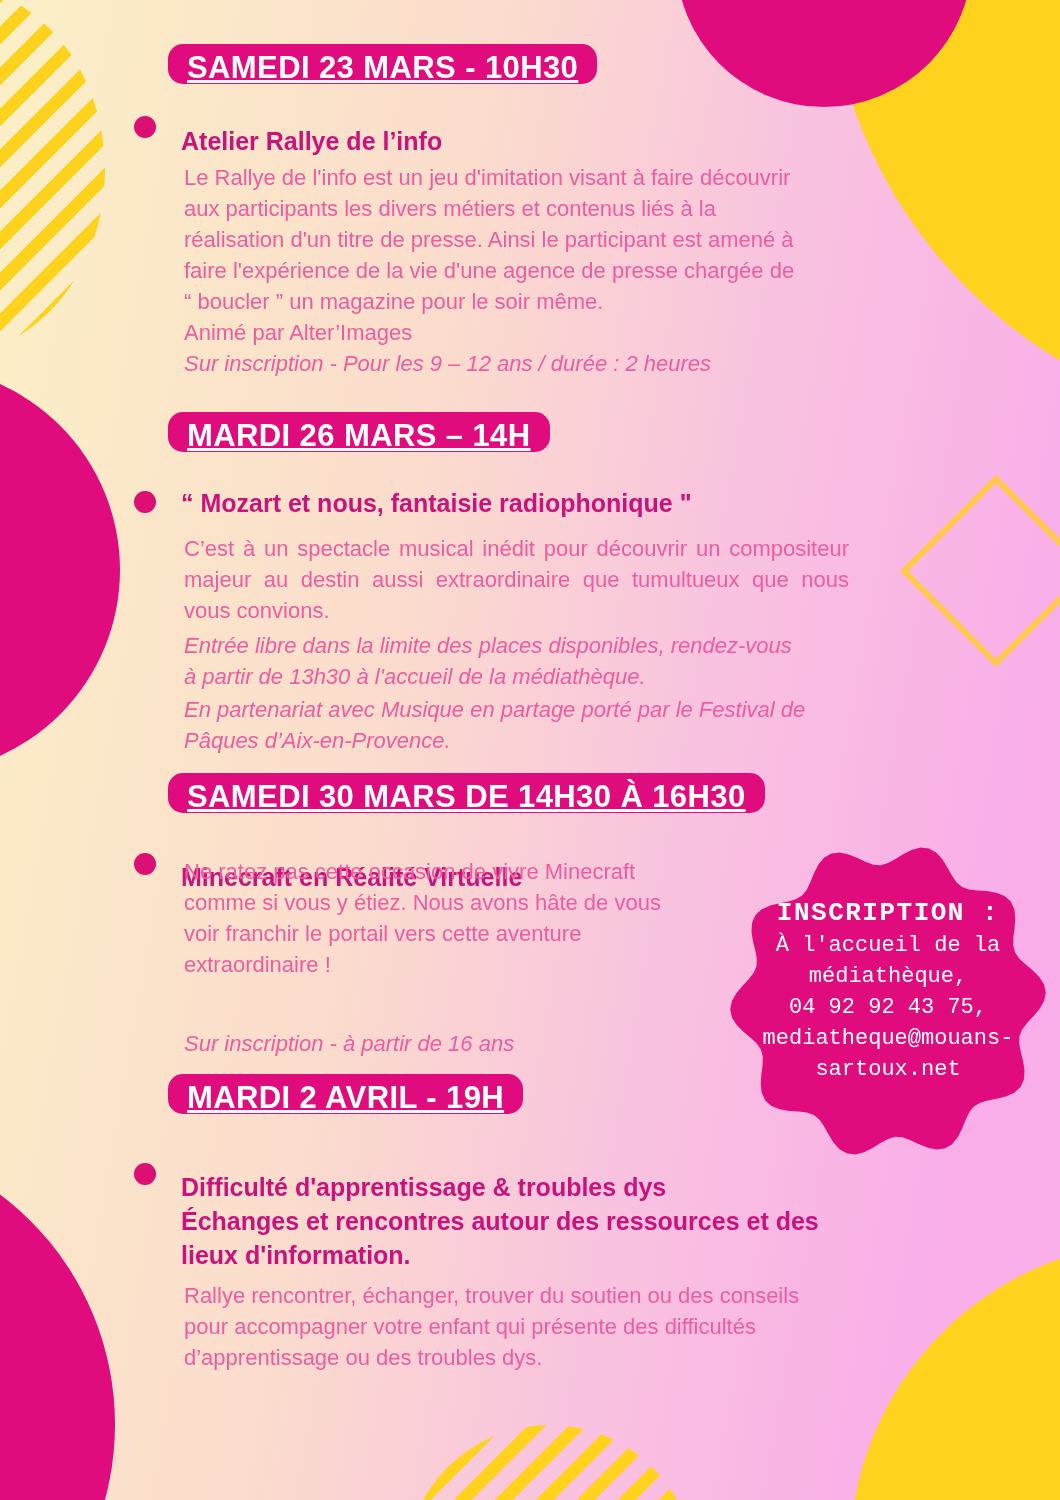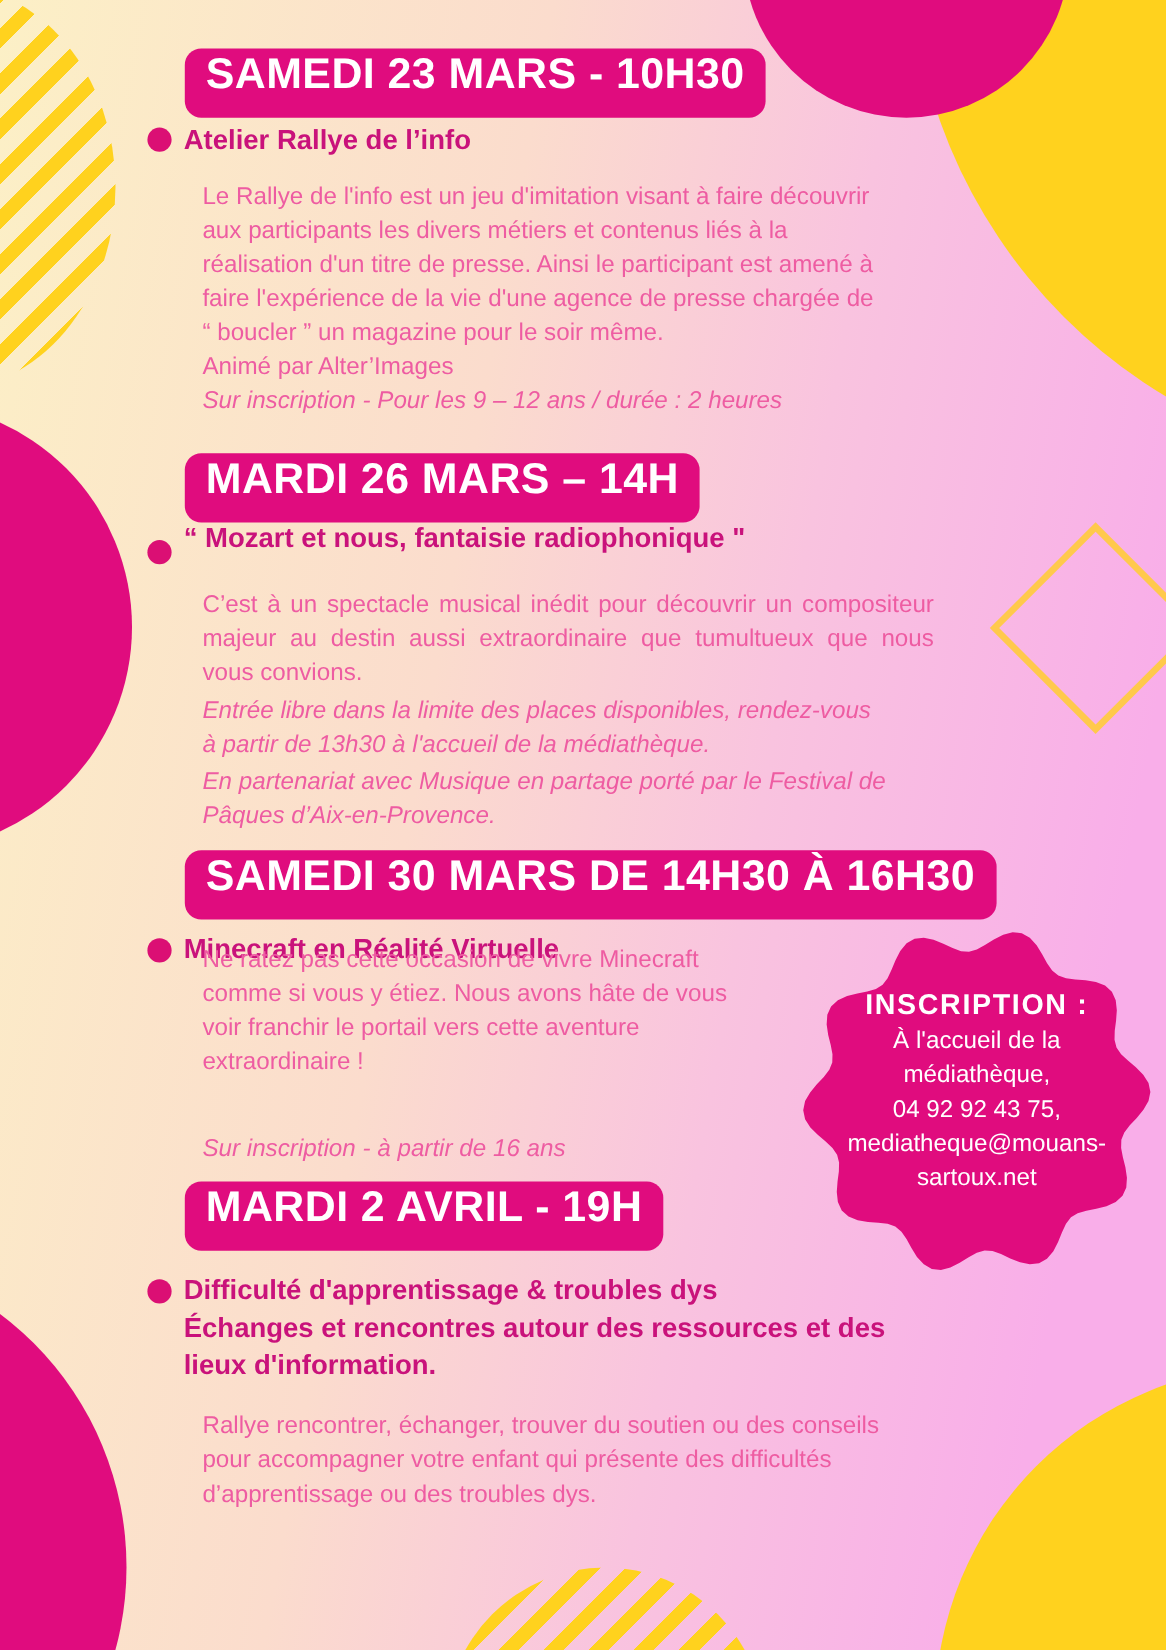--- a/index.html
+++ b/index.html
@@ -21,47 +21,48 @@
   }
   .diamond{
     width:124px;height:124px;
     border:6px solid #FFC94C;
     transform:rotate(45deg);
     background:transparent;
   }
   
   .pill{
     position:absolute;left:168px;
-    height:63px;line-height:48px;
+    height:40px;line-height:48px;
     padding:0 19px;border-radius:15px;
     background:#E00C7E;color:#FFFFFF;
-    font-size:39px;font-weight:700;letter-spacing:.4px;
+    font-size:31px;font-weight:700;letter-spacing:.4px;
     white-space:nowrap;
+    text-decoration:underline;
   }
   .etitle{
-    position:absolute;left:167px;margin:0;
+    position:absolute;left:167px;margin:14px;
     font-size:25px;font-weight:700;color:#C9127B;
     line-height:34px;white-space:pre-line;
   }
   .bullet{
     position:absolute;left:134px;width:22px;height:22px;
     border-radius:50%;background:#DB0F74;
   }
   .para{
     position:absolute;left:168px;margin:16px;
     font-size:22px;color:#EE5CA2;line-height:31px;
     white-space:pre-line;width:720px;
   }
   .para.justify{white-space:normal;text-align:justify;width:665px;}
   .para.italic{font-style:italic;}
   
   .blob-svg{position:absolute;left:718px;top:831px;width:340px;height:340px;}
   .blob-text{
     position:absolute;left:718px;top:896px;width:340px;
-    text-align:center;color:#FFFFFF;
+    text-align:center;color:#FFFFFF;font-family:Liberation Mono, monospace;
   }
   .blob-title{font-size:26px;font-weight:700;letter-spacing:1.5px;line-height:34px;}
   .blob-lines{font-size:22px;line-height:31px;white-space:pre-line;text-align:center;}
 </style>
 </head>
 <body>
 
 <div class="art">
 
   <div class="shape striped" style="left:-205px;top:-15px;width:310px;height:370px;"></div>

